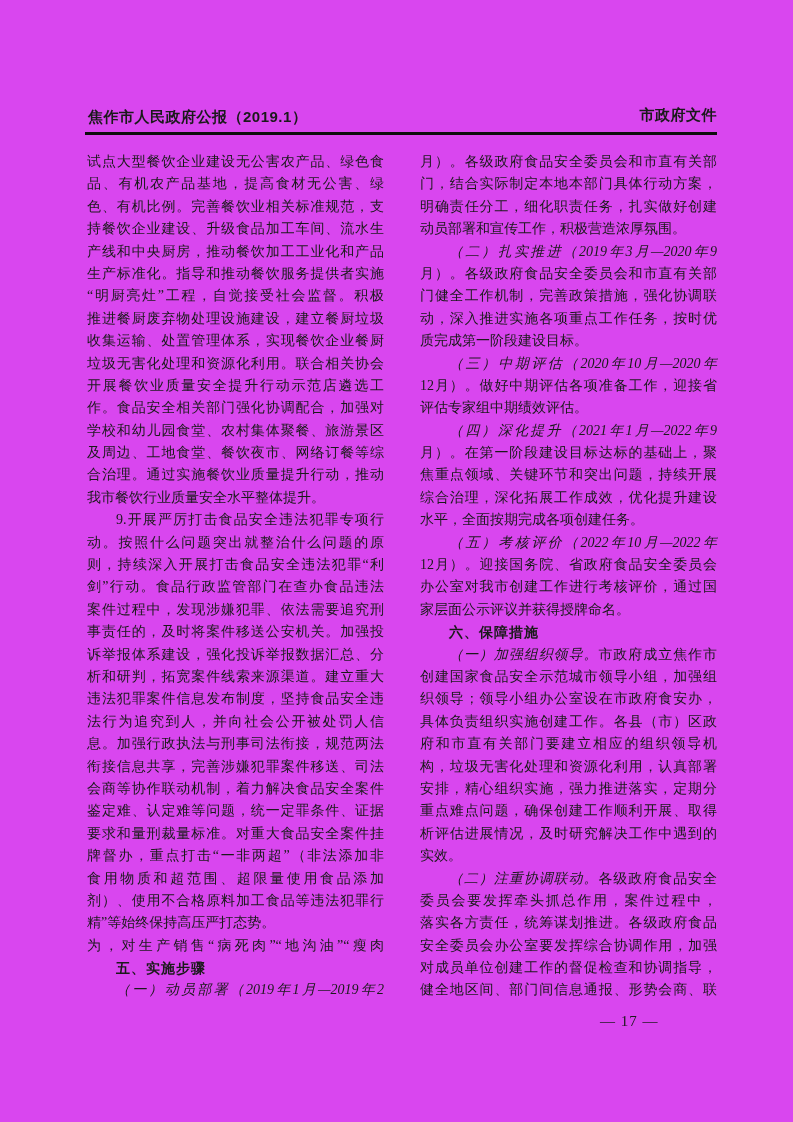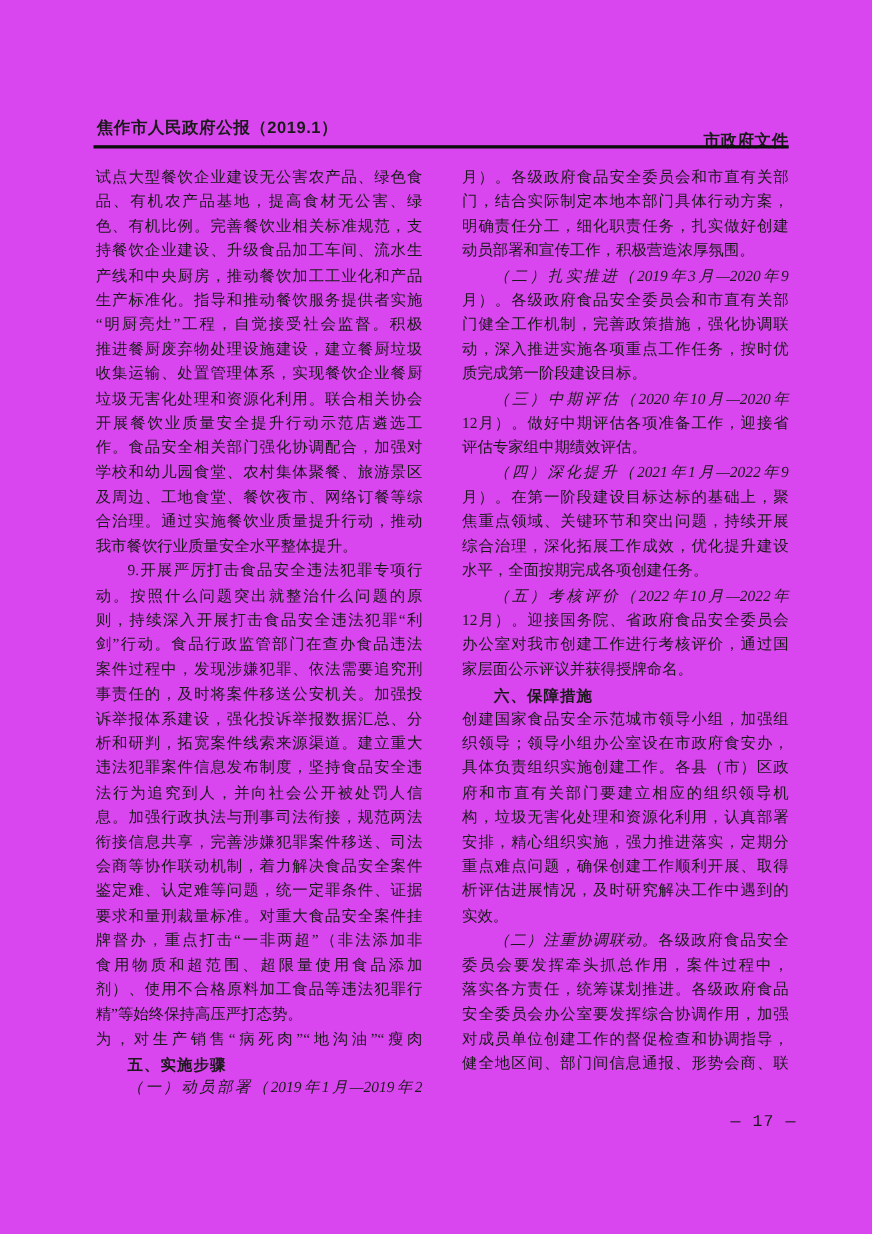--- a/index.html
+++ b/index.html
@@ -12,22 +12,22 @@
     font-family:"Liberation Serif", serif;
     color:#1a1a1a;
   }
   .hdr-left{
     position:absolute;left:88px;top:108px;
     font-family:"Liberation Sans", sans-serif;
     font-weight:bold;font-size:15px;line-height:18px;
     letter-spacing:0.5px;
   }
   .hdr-right{
-    position:absolute;right:76px;top:120px;
-    font-family:Liberation Serif, serif;
+    position:absolute;right:76px;top:108px;
+    font-family:Liberation Mono, monospace;
     font-weight:bold;font-size:15px;line-height:18px;
     letter-spacing:0.5px;
   }
   .hdr-rule{
     position:absolute;left:85px;top:132px;
     width:632px;height:3px;background:#0d0d0d;
   }
   .col{
     position:absolute;top:151px;width:297px;
     font-size:14px;
@@ -44,23 +44,22 @@
   .line.indent{padding-left:29px;}
   .line.bold{
     font-family:"Liberation Sans", sans-serif;
     font-weight:bold;
     text-align-last:left;
     letter-spacing:1px;
   }
   .kai{font-style:italic;}
   .page-num{
     position:absolute;left:600px;top:1011px;width:124px;
-    text-align:right;font-size:15px;line-height:20px;
+    text-align:left;font-size:15px;line-height:20px;
     letter-spacing:1px;
-    font-family:Liberation Mono, monospace;
   }
 </style>
 </head>
 <body>
 
 <div class="page">
   <div class="hdr-left">焦作市人民政府公报（2019.1）</div>
   <div class="hdr-right">市政府文件</div>
   <div class="hdr-rule"></div>
 
@@ -120,20 +119,21 @@
       <div class="line indent kai">（四）深化提升（2021年1月—2022年9</div>
       <div class="line">月）。在第一阶段建设目标达标的基础上，聚</div>
       <div class="line">焦重点领域、关键环节和突出问题，持续开展</div>
       <div class="line">综合治理，深化拓展工作成效，优化提升建设</div>
       <div class="line end">水平，全面按期完成各项创建任务。</div>
       <div class="line indent kai">（五）考核评价（2022年10月—2022年</div>
       <div class="line">12月）。迎接国务院、省政府食品安全委员会</div>
       <div class="line">办公室对我市创建工作进行考核评价，通过国</div>
       <div class="line end">家层面公示评议并获得授牌命名。</div>
       <div class="line indent end bold">六、保障措施</div>
+      <div class="line indent"><span class="kai">（一）加强组织领导。</span><span>市政府成立焦作市</span></div>
       <div class="line">创建国家食品安全示范城市领导小组，加强组</div>
       <div class="line">织领导；领导小组办公室设在市政府食安办，</div>
       <div class="line">具体负责组织实施创建工作。各县（市）区政</div>
       <div class="line">府和市直有关部门要建立相应的组织领导机</div>
       <div class="line">构，垃圾无害化处理和资源化利用，认真部署</div>
       <div class="line">安排，精心组织实施，强力推进落实，定期分</div>
       <div class="line">重点难点问题，确保创建工作顺利开展、取得</div>
       <div class="line">析评估进展情况，及时研究解决工作中遇到的</div>
       <div class="line end">实效。</div>
       <div class="line indent"><span class="kai">（二）注重协调联动。</span><span>各级政府食品安全</span></div>

